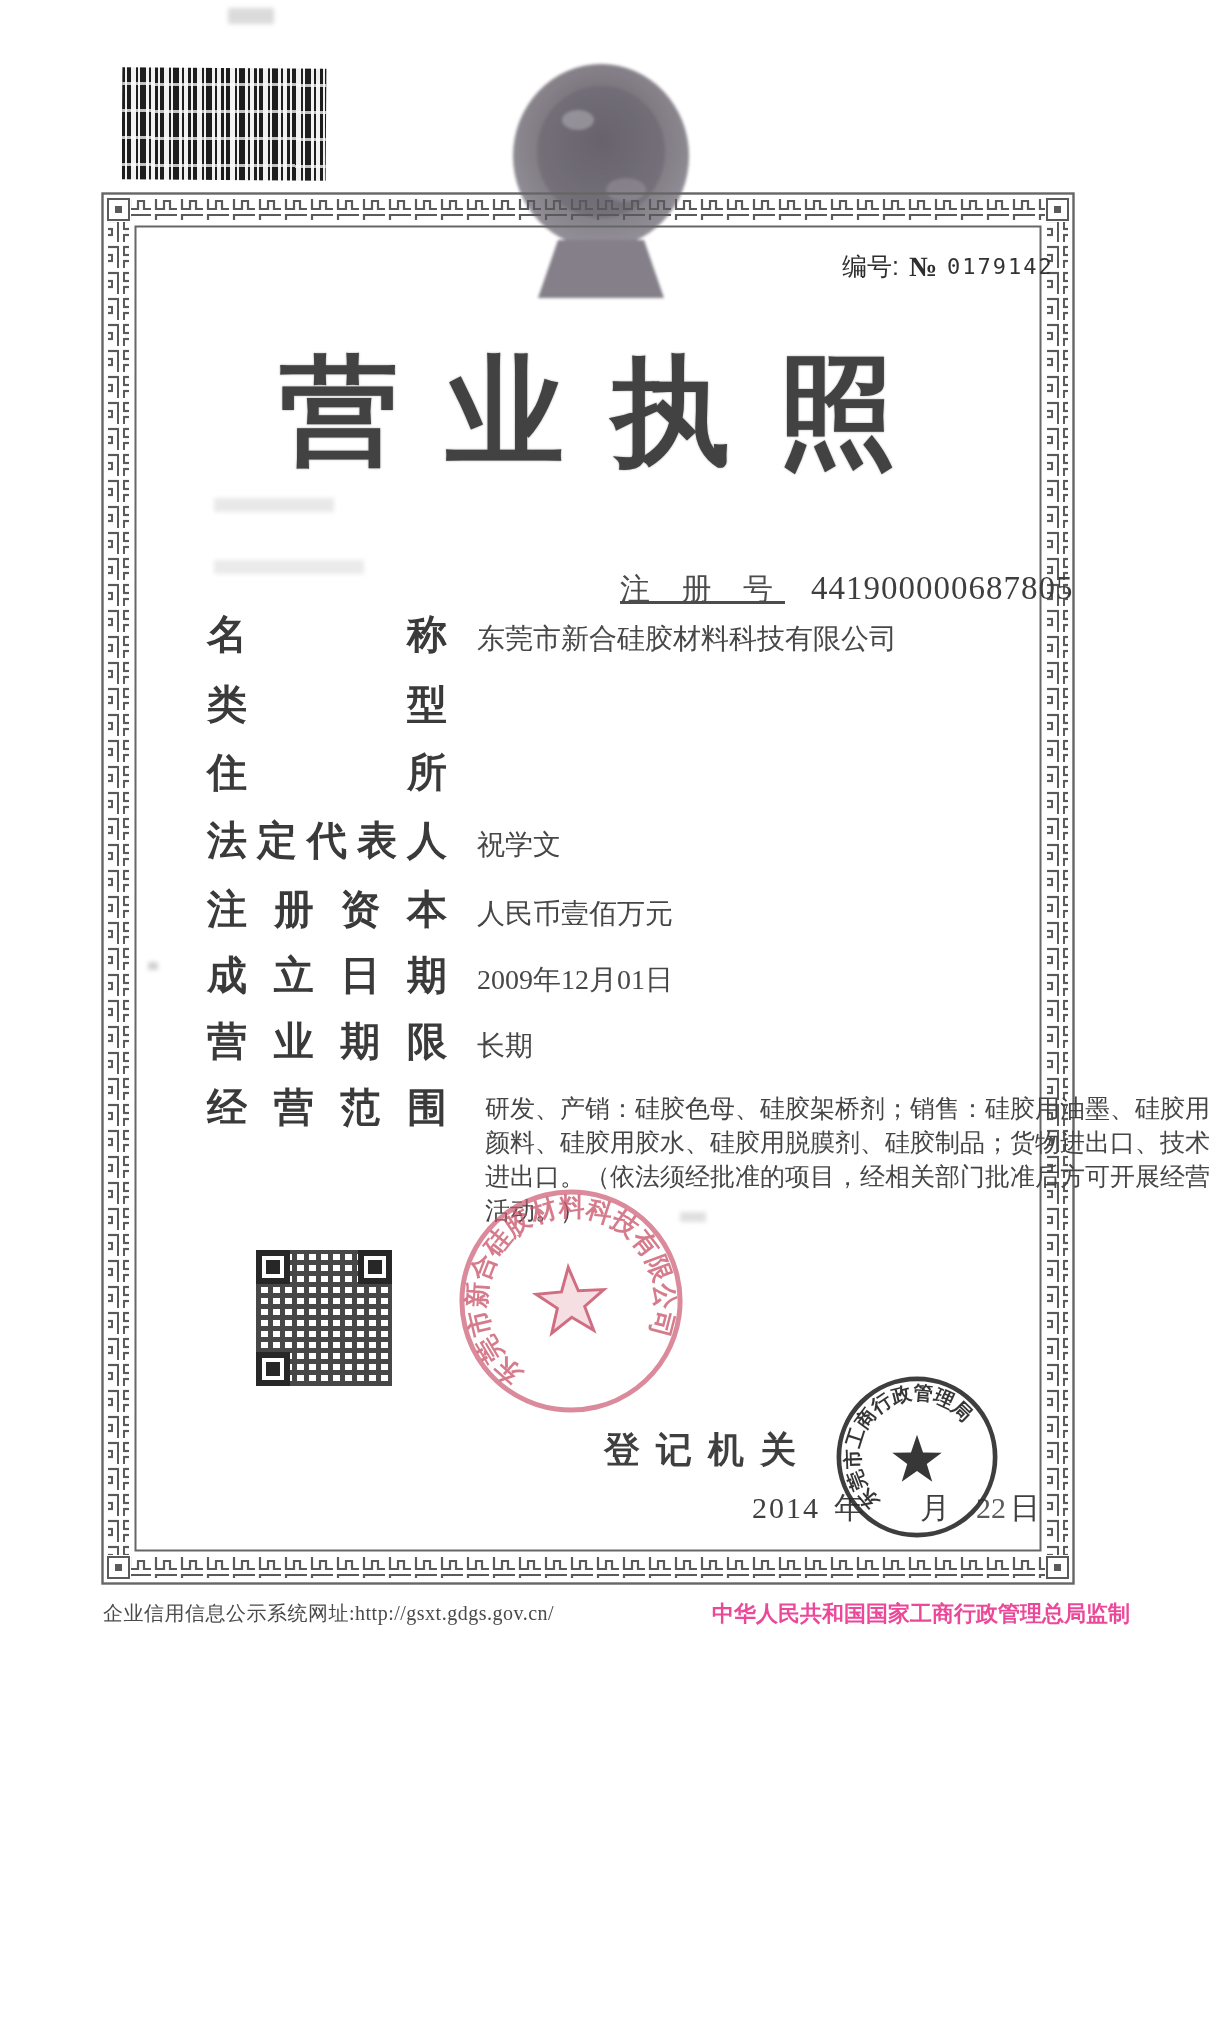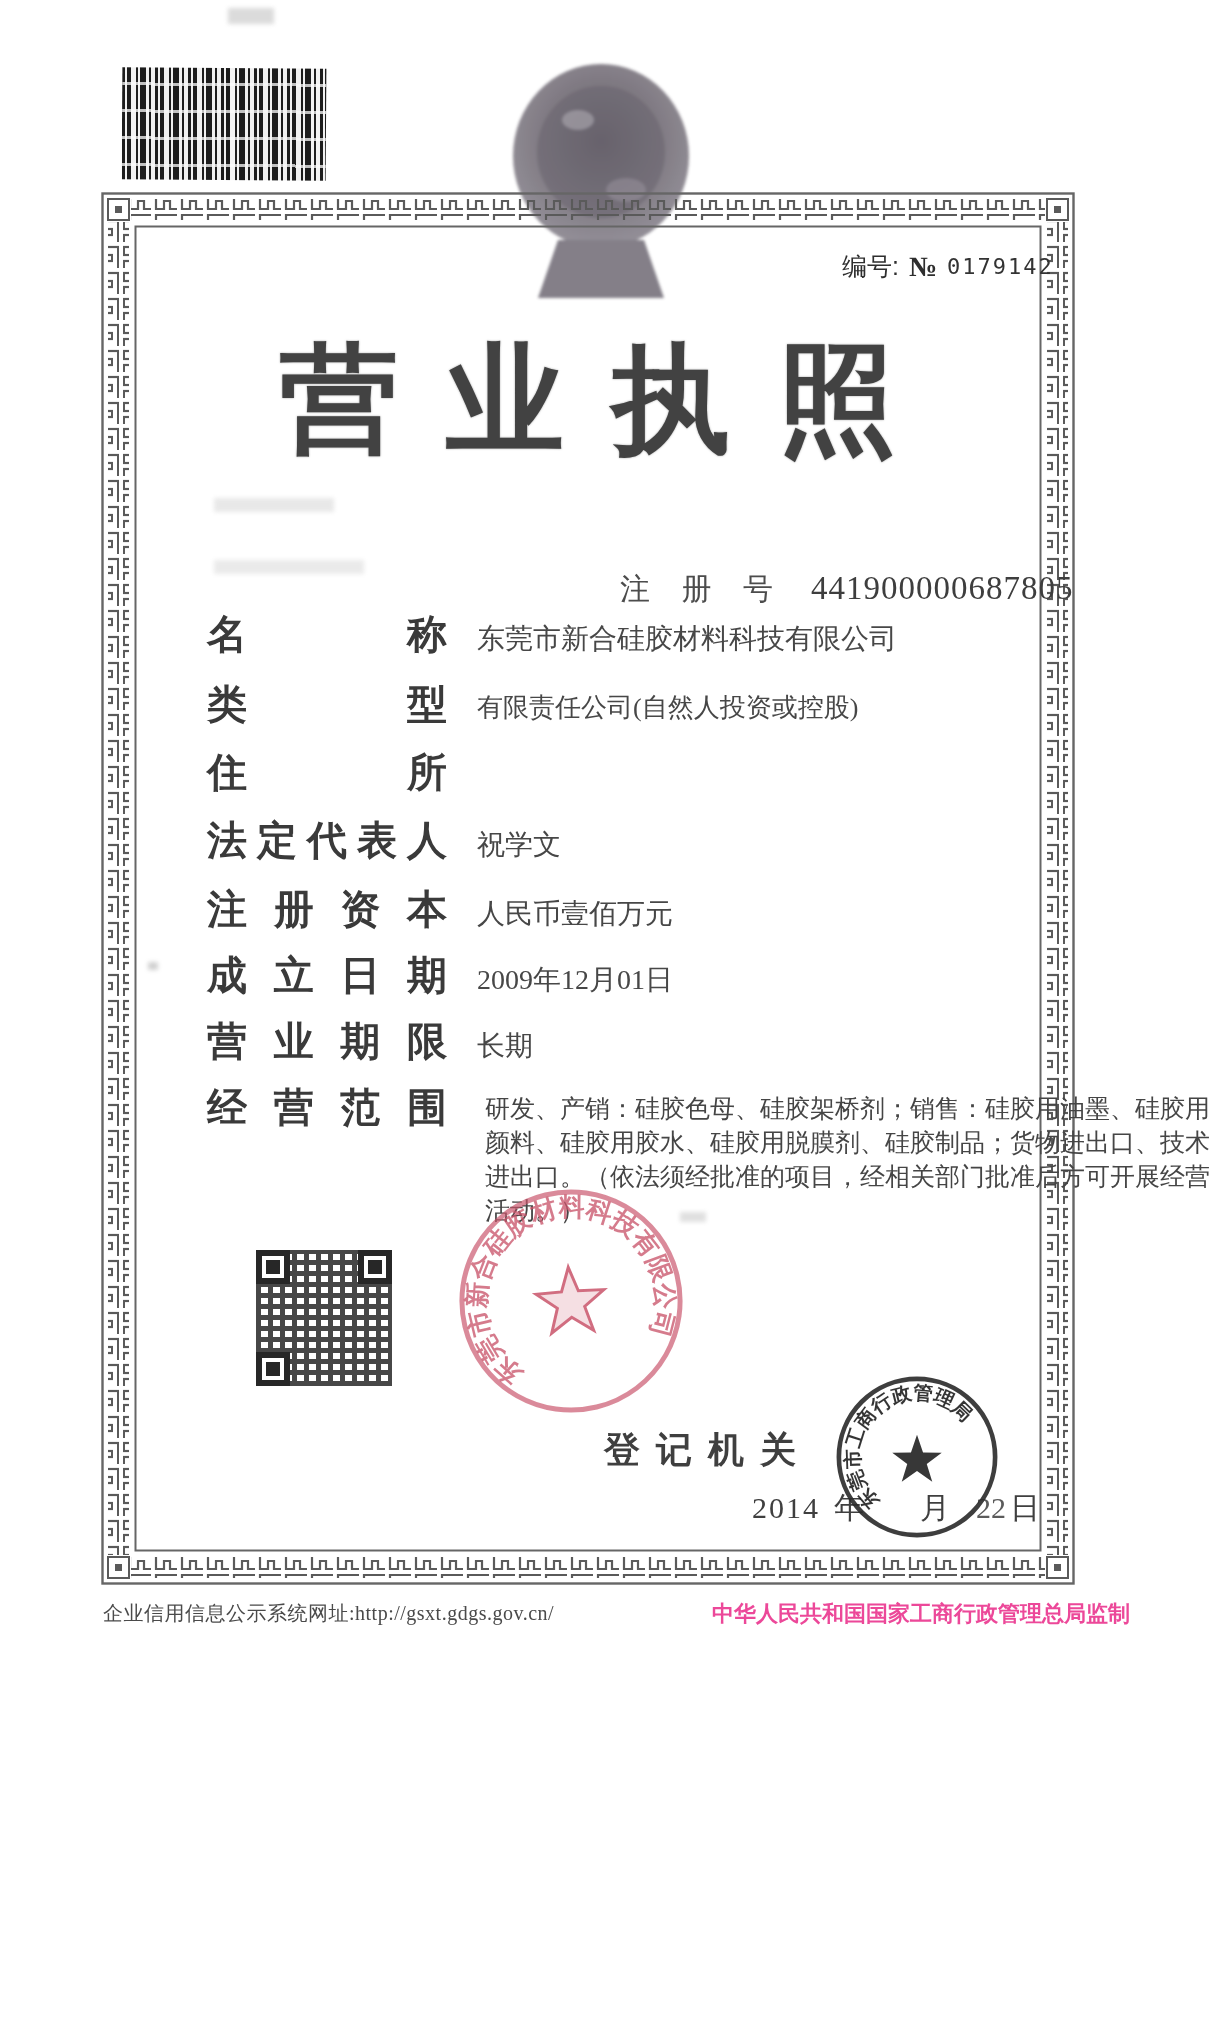--- a/index.html
+++ b/index.html
@@ -26,27 +26,27 @@
   
   .frame{left:101px;top:192px;width:974px;height:1393px;}
 
   
   .serial{left:842px;top:250px;display:flex;align-items:center;gap:10px;color:#2e2e2e;}
   .serial .lbl{font-size:25px;font-family:"Liberation Sans",sans-serif;}
   .serial .no{font-size:28px;font-weight:700;}
   .serial .digits{font-size:22px;font-family:"DejaVu Sans Mono",monospace;letter-spacing:2px;color:#333;}
 
   
-  .title{left:101px;top:324px;width:974px;margin:0;text-align:center;
+  .title{left:101px;top:336px;width:974px;margin:0;text-align:center;
     font-family:"Liberation Sans",sans-serif;font-weight:800;font-size:118px;line-height:150px;
     letter-spacing:48px;text-indent:48px;color:#424242;text-shadow:0 0 2px rgba(60,60,60,.55);}
 
   
   .regno{left:620px;top:538px;display:flex;align-items:baseline;gap:26px;}
-  .regno .lbl{font-size:30px;letter-spacing:12px;color:#4c4c4c;}
+  .regno .lbl{font-size:30px;letter-spacing:12px;color:#4c4c4c;text-decoration:underline;}
   .regno .val{font-size:33px;color:#3e3e3e;letter-spacing:1px;margin-top:32px;}
 
   
   .row{left:207px;width:840px;display:flex;align-items:flex-start;}
   .row .flabel{width:240px;flex:none;display:flex;justify-content:space-between;
     font-size:40px;line-height:46px;font-weight:600;color:#3a3a3a;}
   .row .fvalue{margin-left:30px;padding-top:8px;font-size:28px;color:#474747;white-space:nowrap;}
   .row .fvalue.small{font-size:26px;}
   .scopelines{left:477px;top:1092px;width:575px;font-size:25px;line-height:34px;color:#454545;}
   .scopelines div{white-space:nowrap;margin-left:8px;}
@@ -153,21 +153,20 @@
       <span>名</span>
       <span>称</span>
     </div>
   <div class="fvalue">东莞市新合硅胶材料科技有限公司</div>
 </div>
 <div class="abs row" style="top:682px">
   <div class="flabel">
       <span>类</span>
       <span>型</span>
     </div>
-  <div class="fvalue small">有限责任公司(自然人投资或控股)</div>
 </div>
 <div class="abs row" style="top:750px">
   <div class="flabel">
       <span>住</span>
       <span>所</span>
     </div>
 </div>
 <div class="abs row" style="top:818px">
   <div class="flabel">
       <span>法</span>

